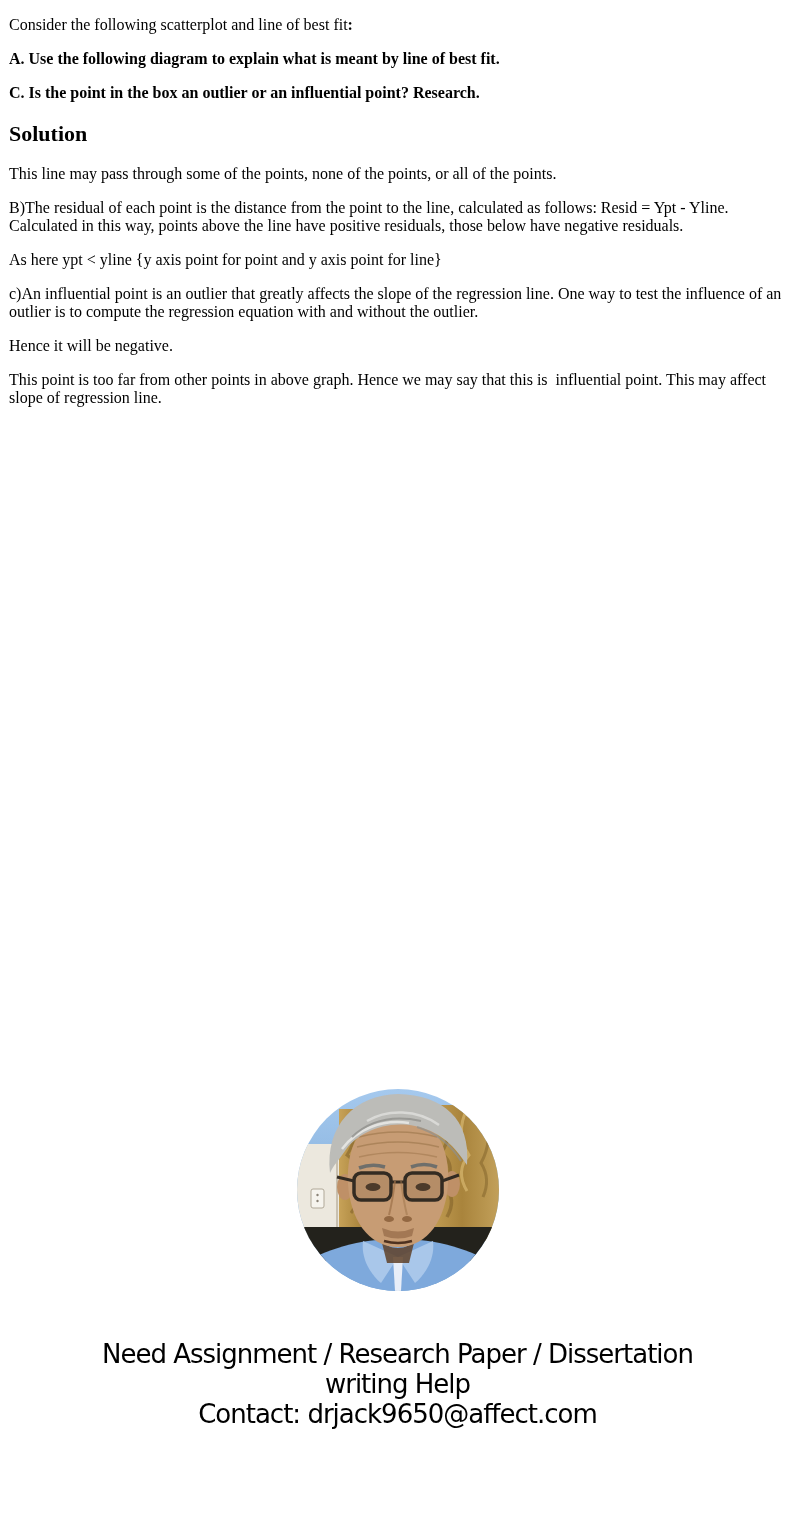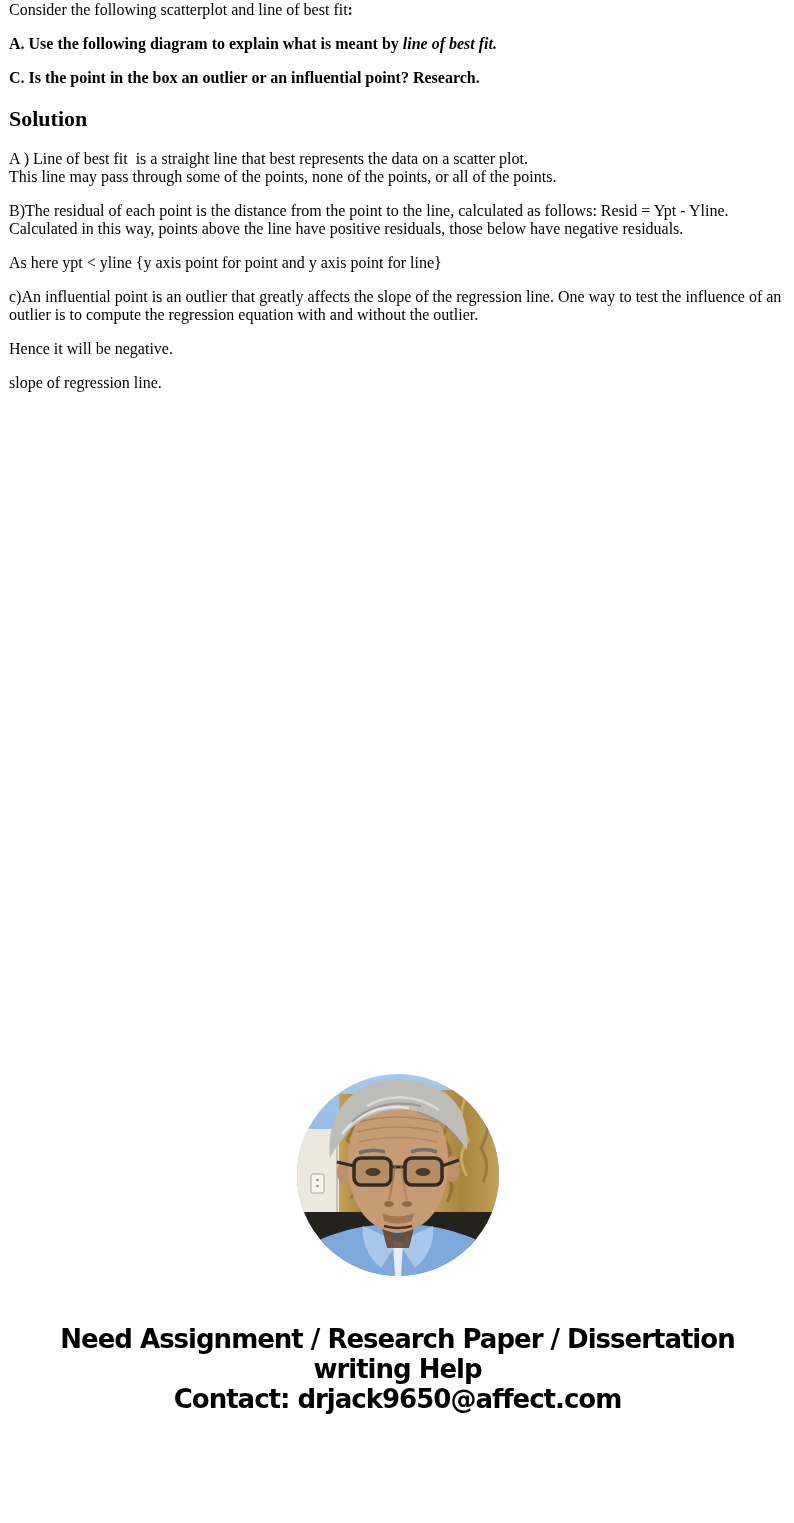--- a/index.html
+++ b/index.html
@@ -5,46 +5,46 @@
   html, body { margin: 0; padding: 0; background: #ffffff; }
   .doc {
     position: relative;
     width: 794px;
     min-height: 1523px;
     box-sizing: border-box;
     background: #ffffff;
     color: #000000;
     font-family: "Liberation Serif", serif;
     font-size: 16px;
-    padding: 0 8px 30px 9px;
+    padding: 15px 8px 30px 9px;
     overflow: hidden;
   }
   p { margin: 16px 0; white-space: pre-wrap; }
   p.intro { margin-top: 1px; }
   p.q { font-weight: bold; }
-  p.q .em { font-style: italic; }
+  p.q .em { }
   h3.solution-heading {
     font-size: 22px;
     font-weight: bold;
     margin: 18.7px 0;
     white-space: pre-wrap;
   }
   .ln { display: block; }
   .portrait-wrap {
     margin-top: 682px;
     width: 100%;
     display: flex;
     justify-content: center;
   }
   .portrait-wrap svg { display: block; }
   .footer {
     margin-top: 48px;
     text-align: center;
     font-family: "DejaVu Sans", sans-serif;
-    font-weight: bold;
+    font-weight: normal;
     font-size: 26px;
     line-height: 30px;
     letter-spacing: -1px;
     color: #000000;
   }
   .f-line { white-space: nowrap; }
 </style>
 </head>
 <body>
 
@@ -52,31 +52,31 @@
 
   <p class="intro"><span>Consider the following scatterplot and line of best fit</span><b>:</b></p>
 
   <p class="q"><strong><span>A. Use the following diagram to explain what is meant by </span><span class="em">line of best fit.</span></strong></p>
 
 
   <p class="q"><strong>C. Is the point in the box an outlier or an influential point? Research.</strong></p>
 
   <h3 class="solution-heading">Solution</h3>
 
-  <p class="sol"><span class="ln">A ) Line of best fit  is a straight line that best represents the data on a scatter plot.</span><span class="ln">This line may pass through some of the points, none of the points, or all of the points.</span></p>
+  <p class="sol"><span class="ln">This line may pass through some of the points, none of the points, or all of the points.</span></p>
 
   <p class="sol"><span class="ln">B)The residual of each point is the distance from the point to the line, calculated as follows: Resid = Ypt - Yline.</span><span class="ln">Calculated in this way, points above the line have positive residuals, those below have negative residuals.</span></p>
 
   <p class="sol"><span class="ln">As here ypt &lt; yline {y axis point for point and y axis point for line}</span></p>
 
   <p class="sol"><span class="ln">c)An influential point is an outlier that greatly affects the slope of the regression line. One way to test the influence of an</span><span class="ln">outlier is to compute the regression equation with and without the outlier.</span></p>
 
   <p class="sol"><span class="ln">Hence it will be negative.</span></p>
 
-  <p class="sol"><span class="ln">slope of regression line.</span></p>
+  <p class="sol"><span class="ln">This point is too far from other points in above graph. Hence we may say that this is  influential point. This may affect</span><span class="ln">slope of regression line.</span></p>
 
   <div class="portrait-wrap">
     <svg width="202" height="202" viewBox="0 0 202 202">
       <defs>
         <clipPath id="circ">
             <circle cx="101" cy="101" r="101"></circle>
           </clipPath>
         <linearGradient id="sky" x1="0" y1="0" x2="0" y2="1">
           <stop offset="0" stop-color="#a5c9ee"></stop>
           <stop offset="1" stop-color="#6f9fd0"></stop>

